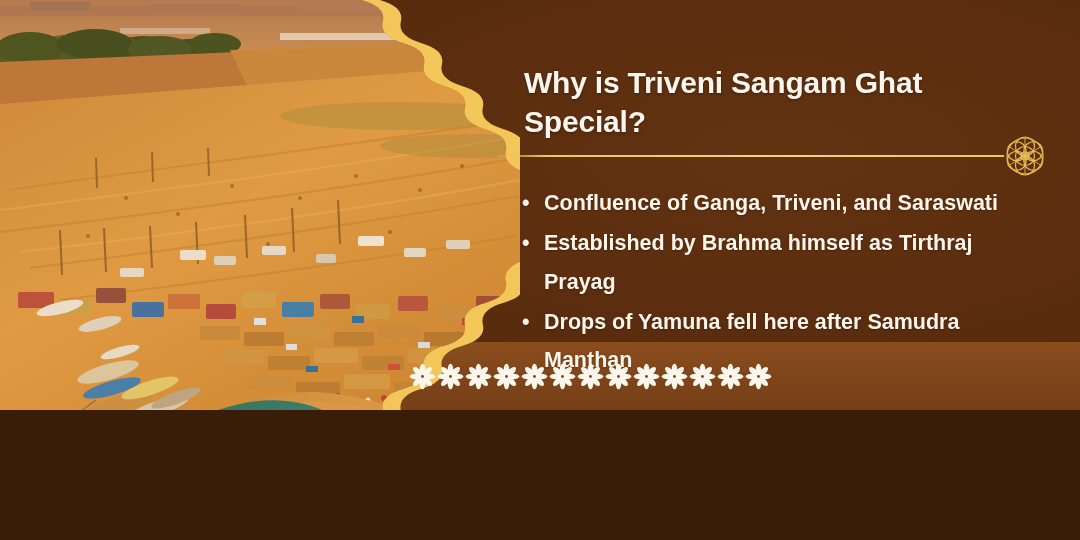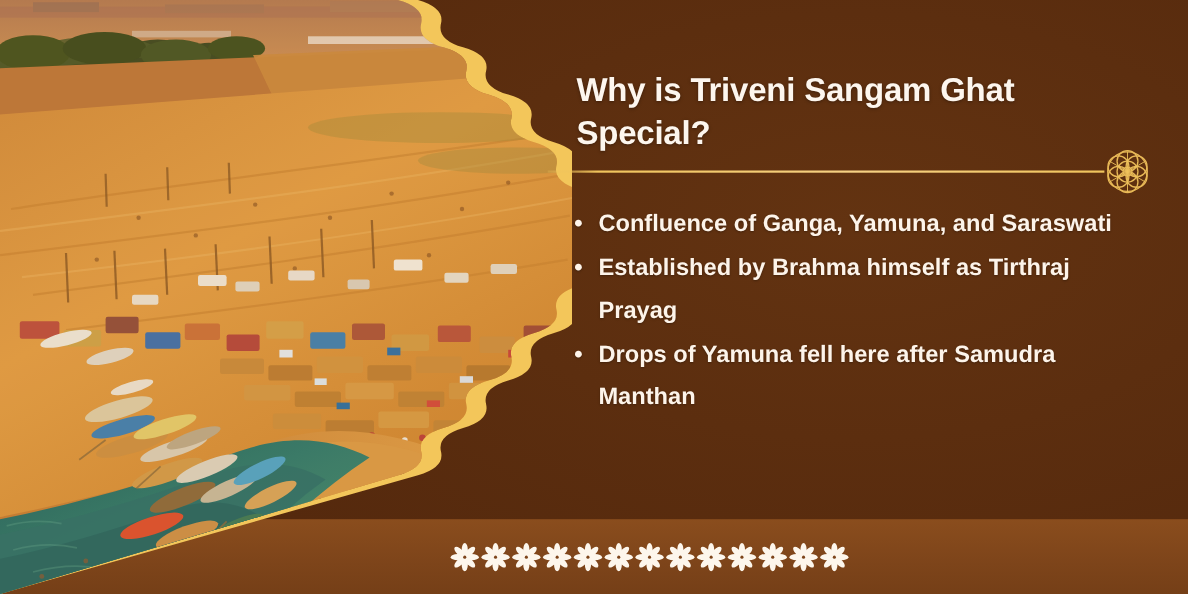--- a/index.html
+++ b/index.html
@@ -7,21 +7,21 @@
     padding: 0;
     background: #3a1d08;
   }
   body {
     font-family: "Liberation Sans", sans-serif;
   }
 
   .poster {
     position: relative;
     width: 1080px;
-    height: 540px;
+    height: 410px;
     overflow: hidden;
     background: #0f172a;
     text-decoration: underline;
   }
 
   
   .panel-bg {
     position: absolute;
     inset: 0;
     background: radial-gradient(120% 130% at 72% 38%, #633311 0%, #55290d 55%, #3f1d07 100%);
@@ -493,21 +493,21 @@
     <g stroke="#f0c45c" stroke-width="1.6">
       <line x1="50" y1="14" x2="50" y2="86"></line>
       <line x1="19" y1="32" x2="81" y2="68"></line>
       <line x1="19" y1="68" x2="81" y2="32"></line>
     </g>
   </svg>
 
   <ul class="bullets">
     <li>
       <span class="dot">•</span>
-      <span>Confluence of Ganga, Yamuna, and Saraswati</span>
+      <span>Confluence of Ganga, Triveni, and Saraswati</span>
     </li>
     <li>
       <span class="dot">•</span>
       <span>Established by Brahma himself as Tirthraj Prayag</span>
     </li>
     <li>
       <span class="dot">•</span>
       <span>Drops of Yamuna fell here after Samudra Manthan</span>
     </li>
   </ul>

